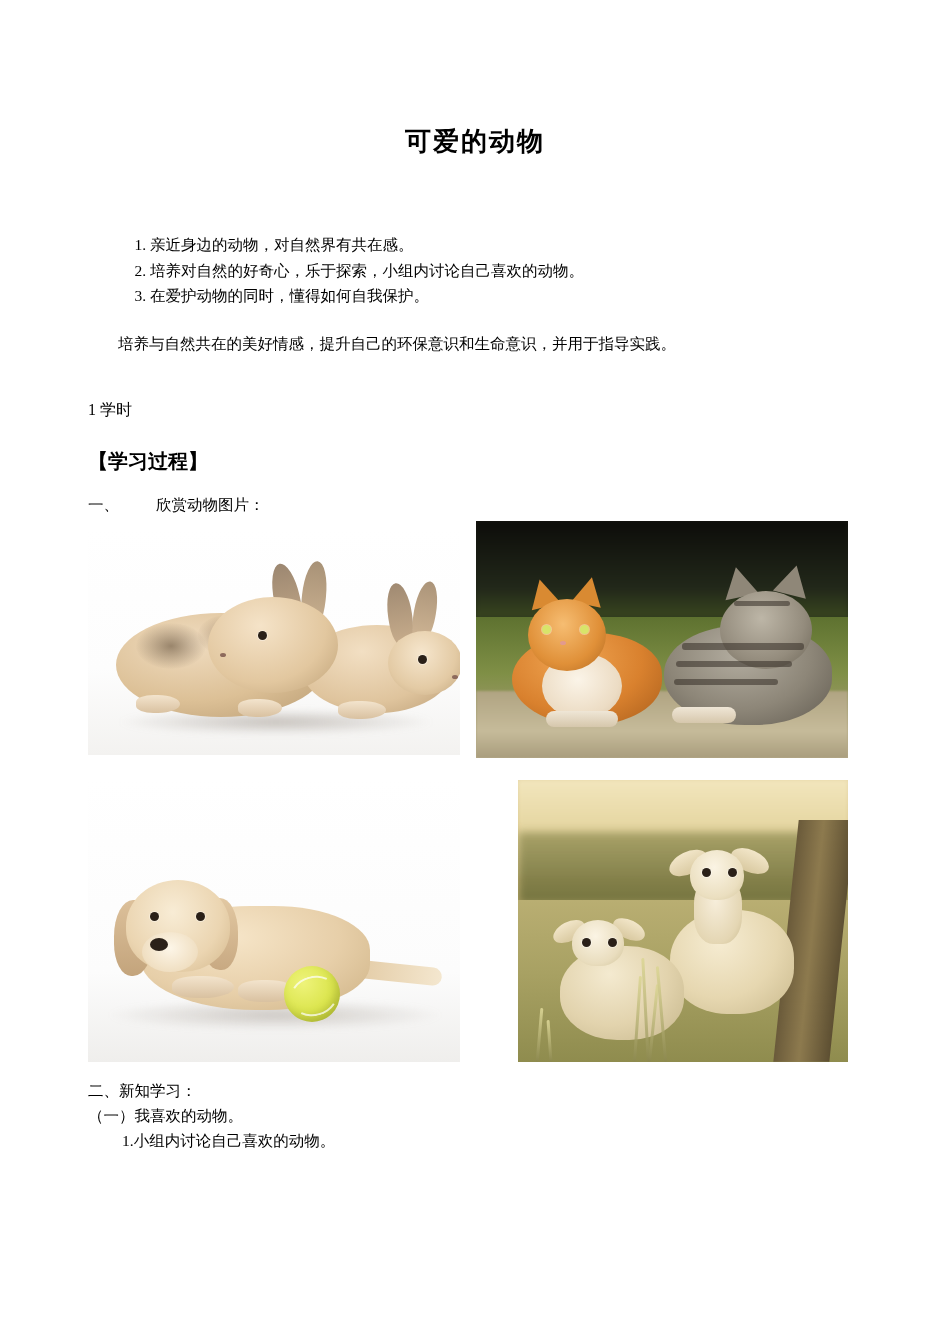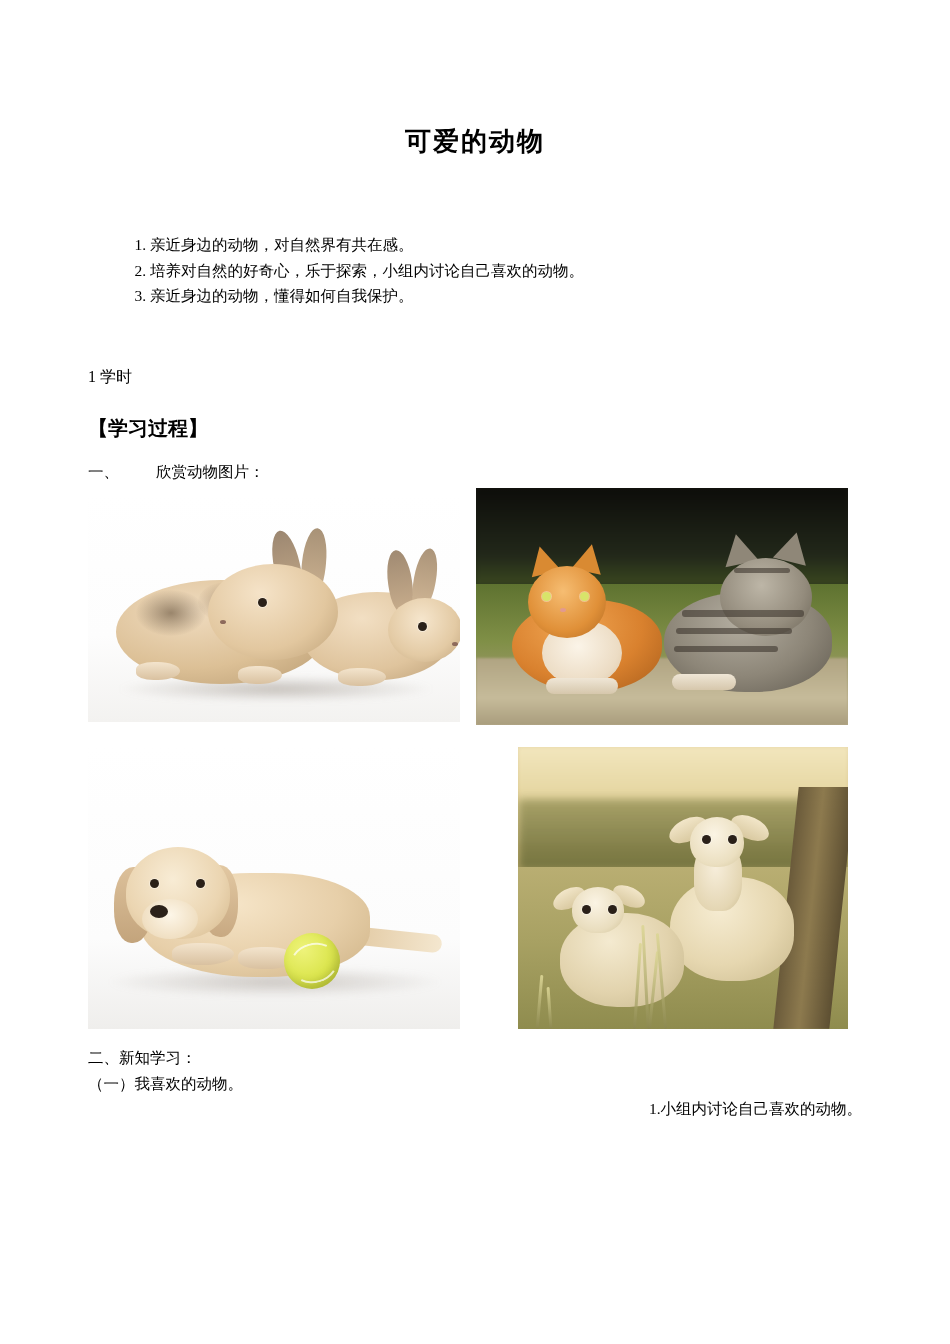--- a/index.html
+++ b/index.html
@@ -371,26 +371,27 @@
     <li>
       <span class="num">1.</span>
       <span>亲近身边的动物，对自然界有共在感。</span>
     </li>
     <li>
       <span class="num">2.</span>
       <span>培养对自然的好奇心，乐于探索，小组内讨论自己喜欢的动物。</span>
     </li>
     <li>
       <span class="num">3.</span>
-      <span>亲近身边的动物，懂得如何自我保护。</span>
+      <span>在爱护动物的同时，懂得如何自我保护。</span>
     </li>
   </ul>
 
   <div class="block-sep-sm"></div>
 
+  <p class="para-indent">培养与自然共在的美好情感，提升自己的环保意识和生命意识，并用于指导实践。</p>
 
   <div class="block-sep-md"></div>
 
   <div class="block-sep-sm"></div>
   <p class="plain">1 学时</p>
 
   <div class="block-sep-md"></div>
 
   <h2 class="section-head">【学习过程】</h2>
 
@@ -500,15 +501,15 @@
           <div class="grass-blade" style="left:30px; height:42px; transform:rotate(-4deg);"></div>
         </div>
       </div>
     </div>
   </div>
 
   <div class="block-sep-sm"></div>
 
   <p class="list-line">二、新知学习：</p>
   <p class="list-line">（一）我喜欢的动物。</p>
-  <p class="list-line" style="padding-left:34px;text-align:right;">1.小组内讨论自己喜欢的动物。</p>
+  <p class="list-line" style="padding-left:34px;">1.小组内讨论自己喜欢的动物。</p>
 
 </div>
 
 </body></html>

